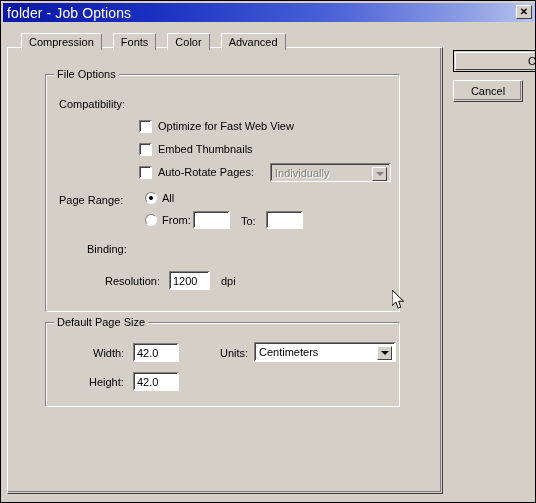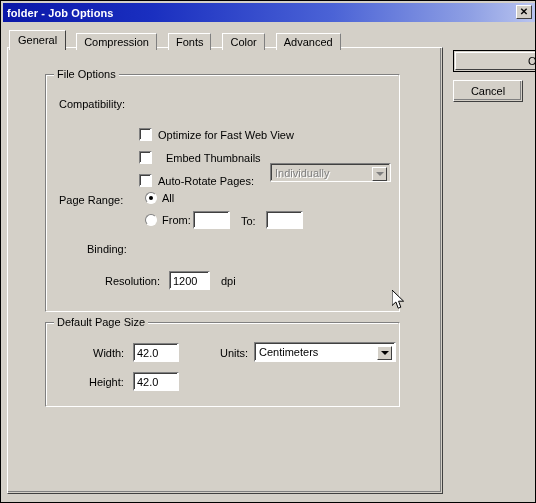--- a/index.html
+++ b/index.html
@@ -30,22 +30,22 @@
     left: 2px;
     top: 2px;
     width: 532px;
     height: 19px;
     background: linear-gradient(to right, #0a17a8 0%, #1a2fc0 28%, #4b63d6 62%, #8fa0e4 88%, #b9c4ef 100%);
     display: flex;
     align-items: center;
   }
   #title-text {
     color: #ffffff;
-    font-weight: bold;
-    font-size: 11px;
+    font-weight: normal;
+    font-size: 14px;
     margin-left: 4px;
     letter-spacing: 0.1px;
     white-space: nowrap;
   }
   #close-button {
     position: absolute;
     right: 3px;
     top: 2px;
     width: 16px;
     height: 14px;
@@ -250,24 +250,23 @@
     text-shadow: 1px 1px 0 #ffffff;
   }
   .combo.disabled .carrow .tri {
     border-top-color: #808080;
   }
 
   
   .checkrow {
     position: absolute;
     display: flex;
-    align-items: center;
-    cursor: default;
-    white-space: nowrap;
-    margin-top: 8px;
+    align-items: flex-start;
+    cursor: default;
+    white-space: nowrap;
   }
   .cbox {
     width: 13px;
     height: 13px;
     box-sizing: border-box;
     background: #ffffff;
     border-top: 1px solid #808080;
     border-left: 1px solid #808080;
     border-right: 1px solid #ffffff;
     border-bottom: 1px solid #ffffff;
@@ -370,23 +369,20 @@
 <div id="window">
 
   <div id="titlebar">
     <span id="title-text">folder - Job Options</span>
     <div id="close-button">
       <span class="glyph">✕</span>
     </div>
   </div>
 
   <div id="tabstrip">
-    <div class="tab selected">
-      <span>General</span>
-    </div>
     <div class="tab">
       <span>Compression</span>
     </div>
     <div class="tab">
       <span>Fonts</span>
     </div>
     <div class="tab">
       <span>Color</span>
     </div>
     <div class="tab">
@@ -402,21 +398,21 @@
       <span class="gb-label">File Options</span>
     </div>
 
     <span class="lbl" style="left:51px; top:50px;">Compatibility:</span>
 
     <div class="checkrow" style="left:131px; top:72px;">
       <span class="cbox"></span>
       <span class="ctext">Optimize for Fast Web View</span>
     </div>
 
-    <div class="checkrow" style="left:131px; top:95px;gap:8px;">
+    <div class="checkrow" style="left:131px; top:95px;">
       <span class="cbox"></span>
       <span class="ctext">Embed Thumbnails</span>
     </div>
 
     <div class="checkrow" style="left:131px; top:118px;">
       <span class="cbox"></span>
       <span class="ctext">Auto-Rotate Pages:</span>
     </div>
     <div class="combo disabled" style="left:262px; top:115px; width:121px; height:19px;">
       <div class="ci"></div>

